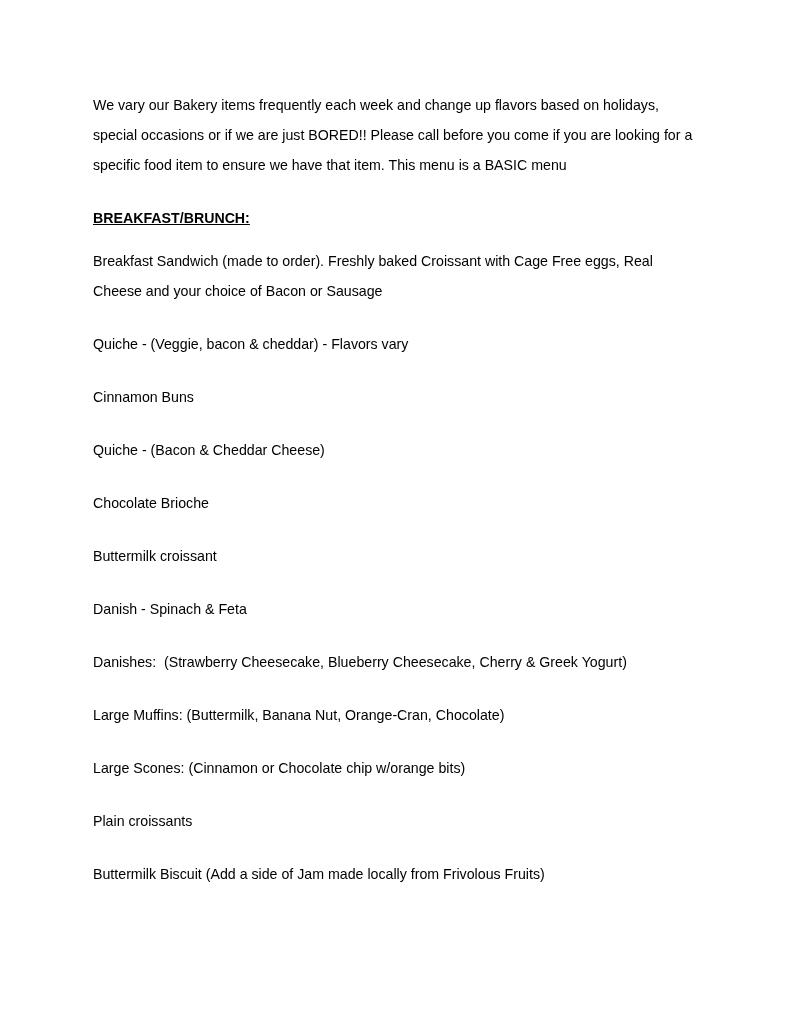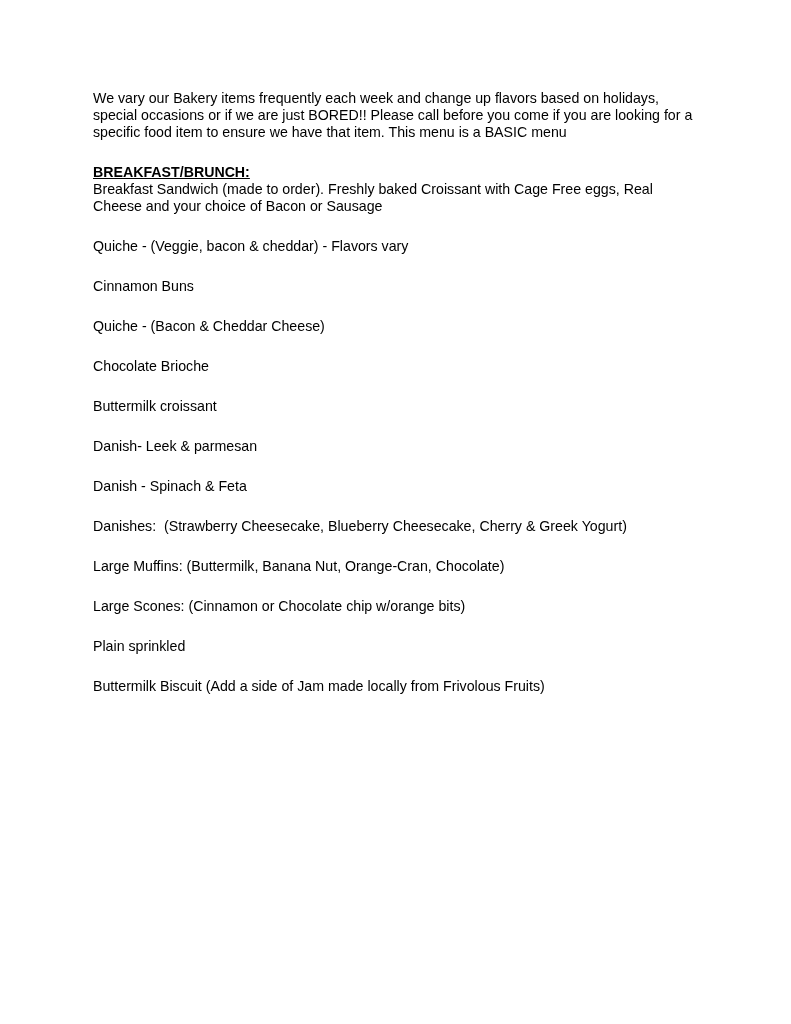--- a/index.html
+++ b/index.html
@@ -14,42 +14,41 @@
     background: #ffffff;
     box-sizing: border-box;
     padding: 90px 93px 0 93px;
     overflow: hidden;
     font-family: "Liberation Sans", "DejaVu Sans", sans-serif;
     font-size: 14.2px;
     color: #000000;
   }
   .para {
     margin: 0 0 23px 0;
-    line-height: 17px;
+    line-height: 30px;
     white-space: pre-wrap;
     word-wrap: break-word;
   }
   .heading {
     font-weight: 700;
     text-decoration: underline;
-    margin-bottom: 0;
+    margin-bottom: 13px;
   }
 </style>
 </head>
 <body>
 
 <div class="page">
   <p class="para">We vary our Bakery items frequently each week and change up flavors based on holidays, special occasions or if we are just BORED!! Please call before you come if you are looking for a specific food item to ensure we have that item. This menu is a BASIC menu</p>
   <p class="para heading">BREAKFAST/BRUNCH:</p>
   <p class="para">Breakfast Sandwich (made to order). Freshly baked Croissant with Cage Free eggs, Real Cheese and your choice of Bacon or Sausage</p>
   <p class="para">Quiche - (Veggie, bacon &amp; cheddar) - Flavors vary</p>
   <p class="para">Cinnamon Buns</p>
   <p class="para">Quiche - (Bacon &amp; Cheddar Cheese)</p>
   <p class="para">Chocolate Brioche</p>
   <p class="para">Buttermilk croissant</p>
-  <p class="para">Danish- Leek &amp; parmesan</p>
   <p class="para">Danish - Spinach &amp; Feta</p>
   <p class="para">Danishes:  (Strawberry Cheesecake, Blueberry Cheesecake, Cherry &amp; Greek Yogurt)</p>
   <p class="para">Large Muffins: (Buttermilk, Banana Nut, Orange-Cran, Chocolate)</p>
   <p class="para">Large Scones: (Cinnamon or Chocolate chip w/orange bits)</p>
-  <p class="para">Plain sprinkled</p>
+  <p class="para">Plain croissants</p>
   <p class="para">Buttermilk Biscuit (Add a side of Jam made locally from Frivolous Fruits)</p>
 </div>
 
 </body></html>

